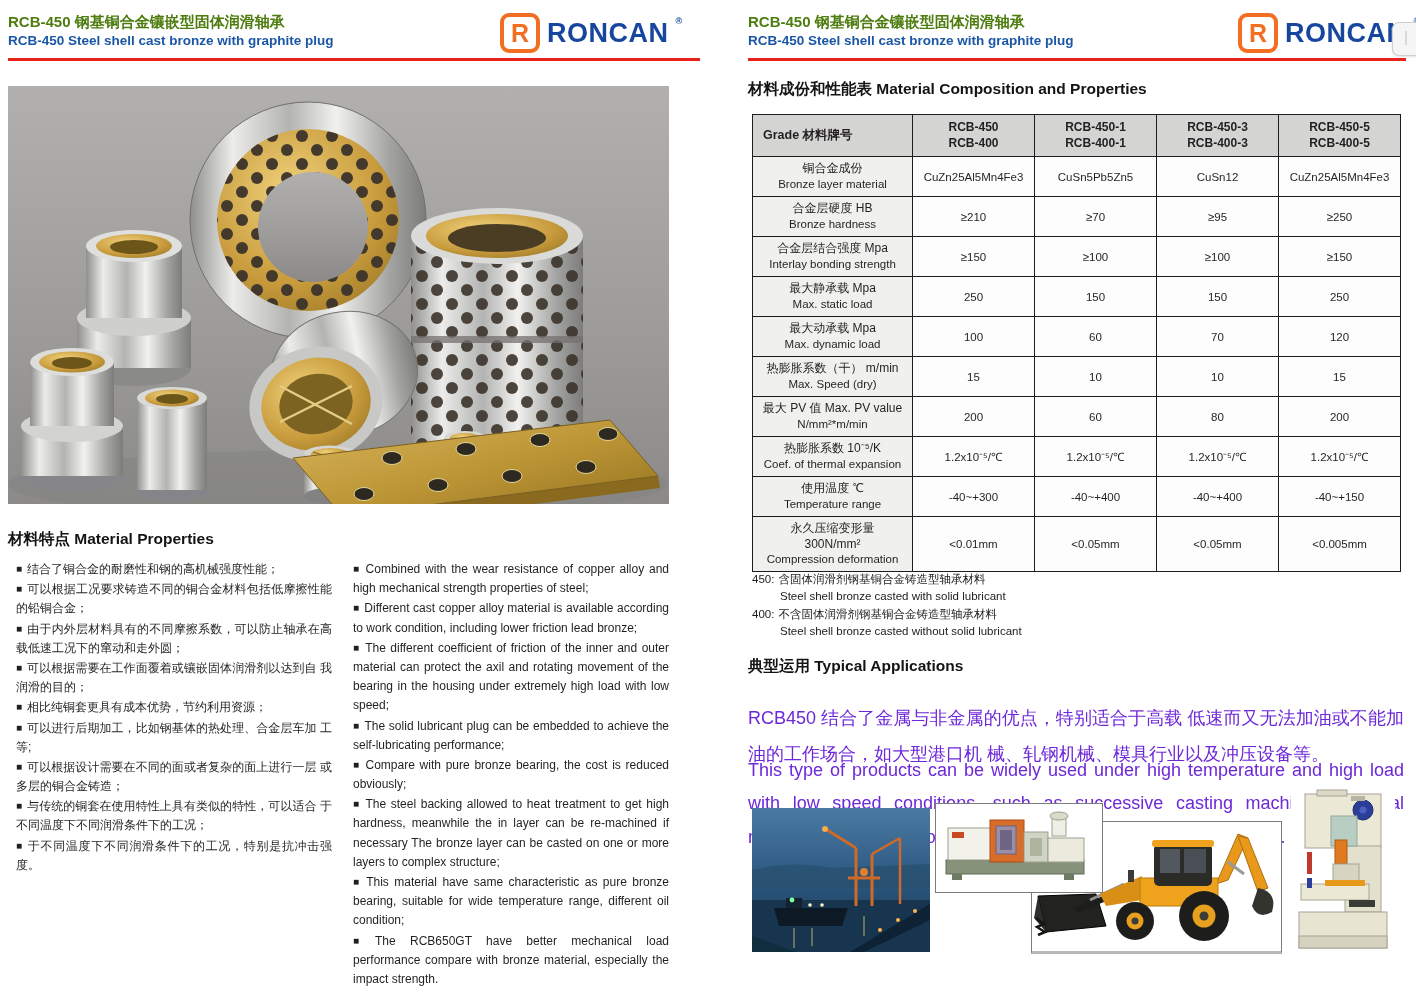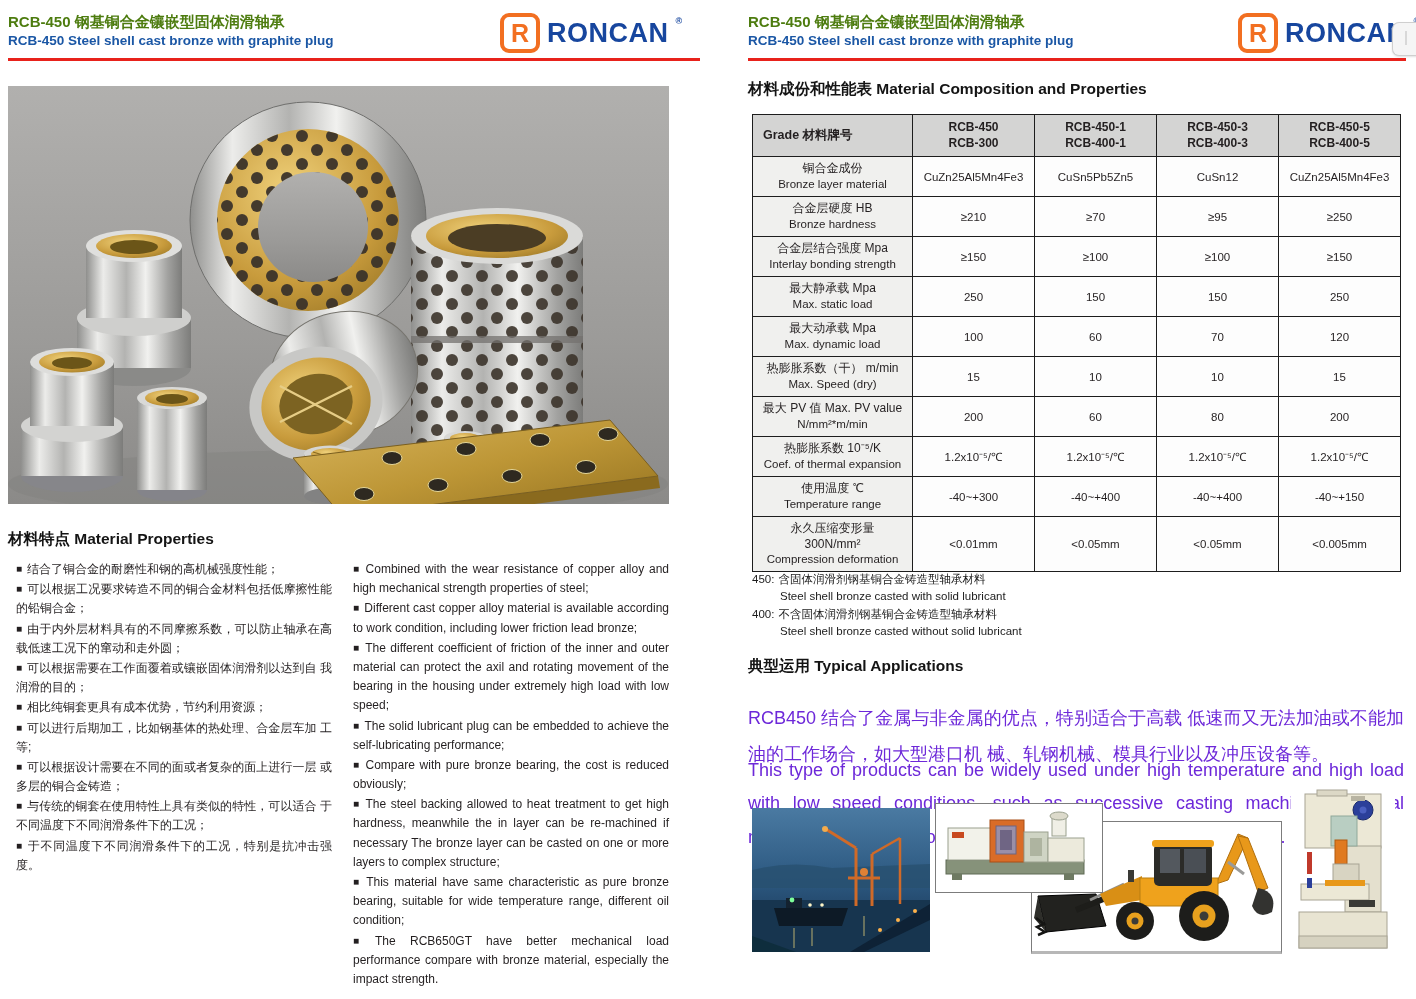--- a/index.html
+++ b/index.html
@@ -249,21 +249,21 @@
         <col style="width:122px">
         <col style="width:122px">
         <col style="width:122px">
         <col style="width:122px">
       </colgroup>
     <thead>
       <tr>
         <th class="corner">Grade 材料牌号</th>
         <th>
             <div>RCB-450</div>
-            <div>RCB-300</div>
+            <div>RCB-400</div>
           </th>
         <th>
             <div>RCB-450-1</div>
             <div>RCB-400-1</div>
           </th>
         <th>
             <div>RCB-450-3</div>
             <div>RCB-400-3</div>
           </th>
         <th>

